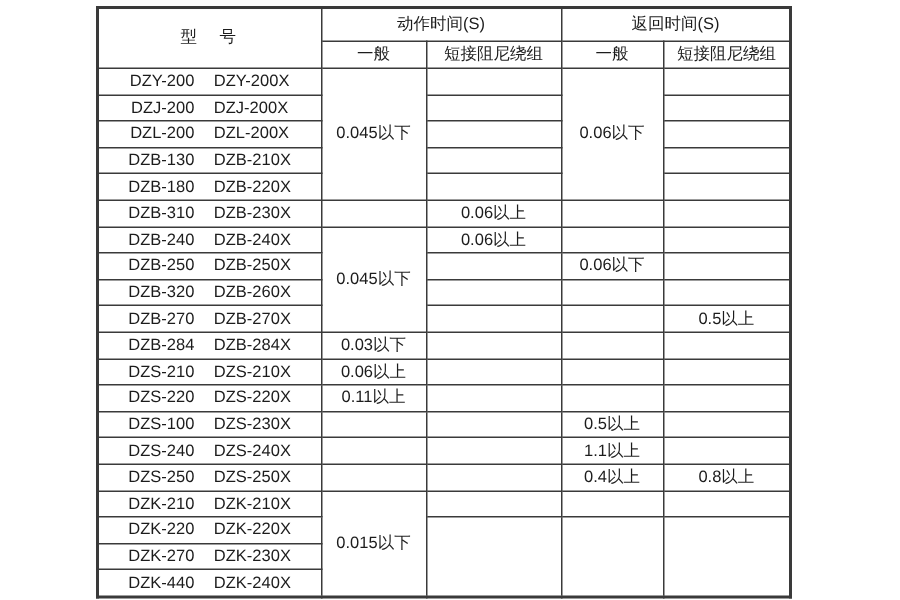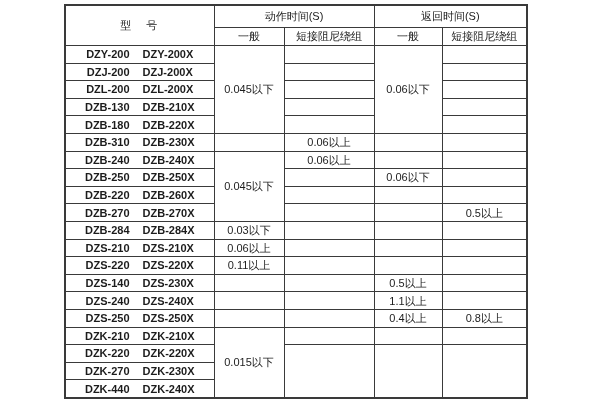--- a/index.html
+++ b/index.html
@@ -46,21 +46,20 @@
   col.c-ad    { width: 90px;  }
   col.c-rg    { width: 68px;  }
   col.c-rd    { width: 85px;  }
   td.model-cell {
     text-align: center;
   }
   td.model-cell .pair {
     display: flex;
     justify-content: center;
     gap: 13px;
-    font-weight: bold;
   }
   td.model-cell .pair span { display: inline-block; }
   th.model-head {
     letter-spacing: 2px;
   }
 </style>
 </head>
 <body>
 
 <div class="page">
@@ -169,21 +168,21 @@
               <span>DZB-250X</span>
             </div>
           </td>
           <td></td>
           <td>0.06以下</td>
           <td></td>
         </tr>
         <tr>
           <td class="model-cell">
             <div class="pair">
-              <span>DZB-220</span>
+              <span>DZB-320</span>
               <span>DZB-260X</span>
             </div>
           </td>
           <td></td>
           <td></td>
           <td></td>
         </tr>
         <tr>
           <td class="model-cell">
             <div class="pair">
@@ -227,21 +226,21 @@
             </div>
           </td>
           <td>0.11以上</td>
           <td></td>
           <td></td>
           <td></td>
         </tr>
         <tr>
           <td class="model-cell">
             <div class="pair">
-              <span>DZS-140</span>
+              <span>DZS-100</span>
               <span>DZS-230X</span>
             </div>
           </td>
           <td></td>
           <td></td>
           <td>0.5以上</td>
           <td></td>
         </tr>
         <tr>
           <td class="model-cell">

